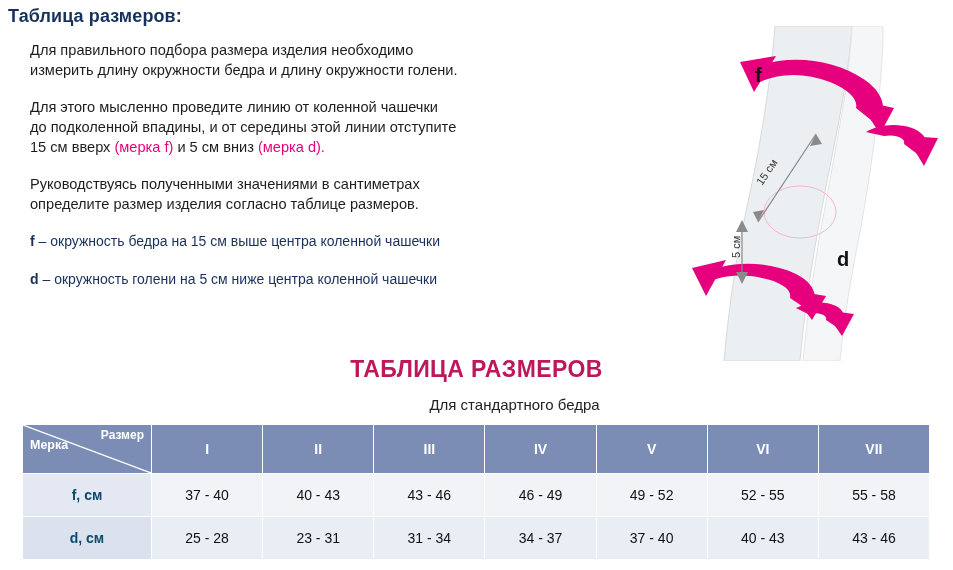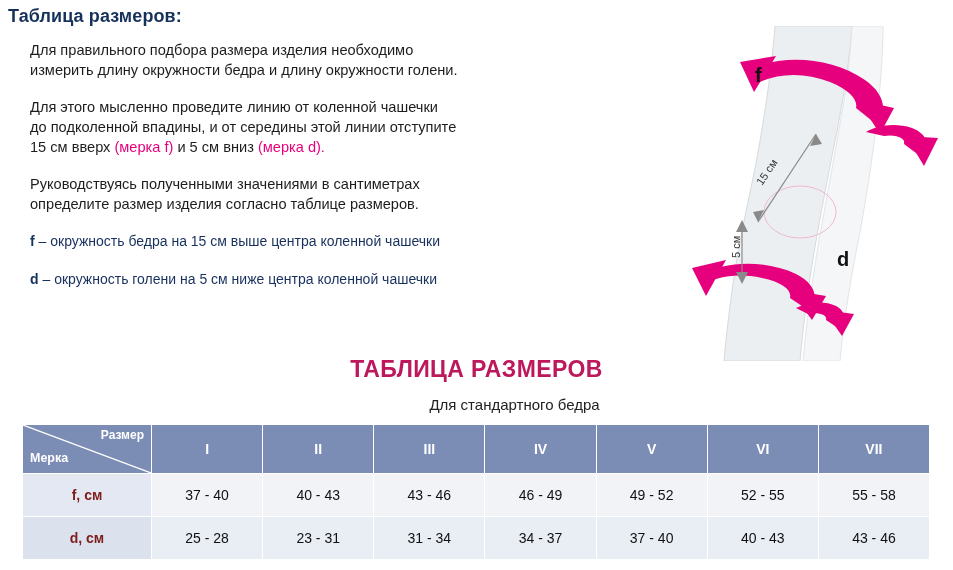--- a/index.html
+++ b/index.html
@@ -139,40 +139,40 @@
     position: absolute;
     right: 7px;
     top: 3px;
     font-size: 12px;
     font-weight: bold;
     color: #ffffff;
   }
   .corner-cell .lbl-measure {
     position: absolute;
     left: 7px;
-    bottom: 8px;
+    bottom: 21px;
     font-size: 12.5px;
     font-weight: bold;
     color: #ffffff;
   }
   .corner-cell .diag {
     position: absolute;
     left: 0; top: 0;
     width: 100%; height: 100%;
   }
   th.col-head {
     background: #7b8cb5;
     color: #ffffff;
     font-size: 15px;
     font-weight: bold;
     height: 46px;
   }
   td.row-head {
     background: #e3e8f2;
-    color: #7f1d1d;
+    color: #0c4a6e;
     font-weight: bold;
     height: 40px;
     font-size: 14.5px;
   }
   td.val {
     background: #f1f3f7;
     color: #111;
     height: 40px;
     font-size: 14px;
   }

